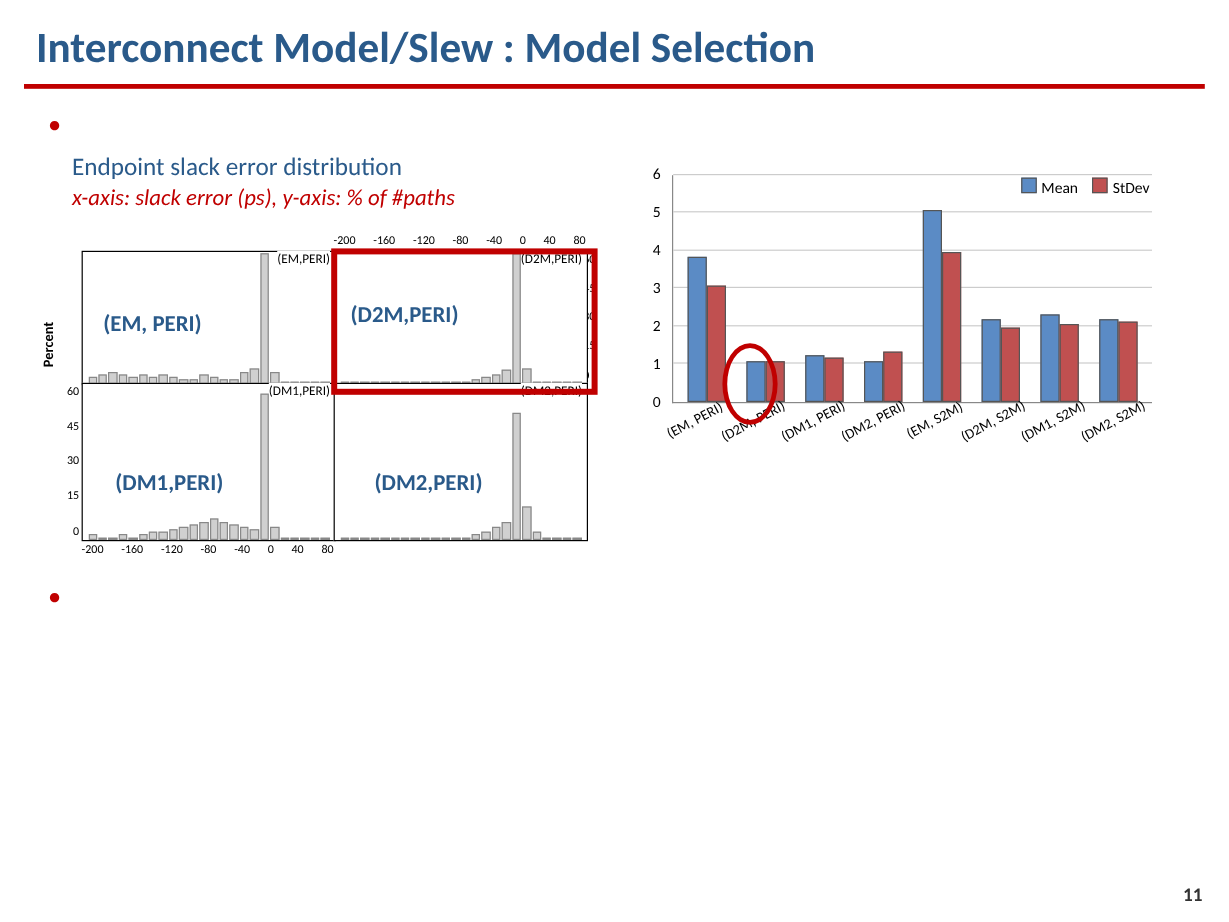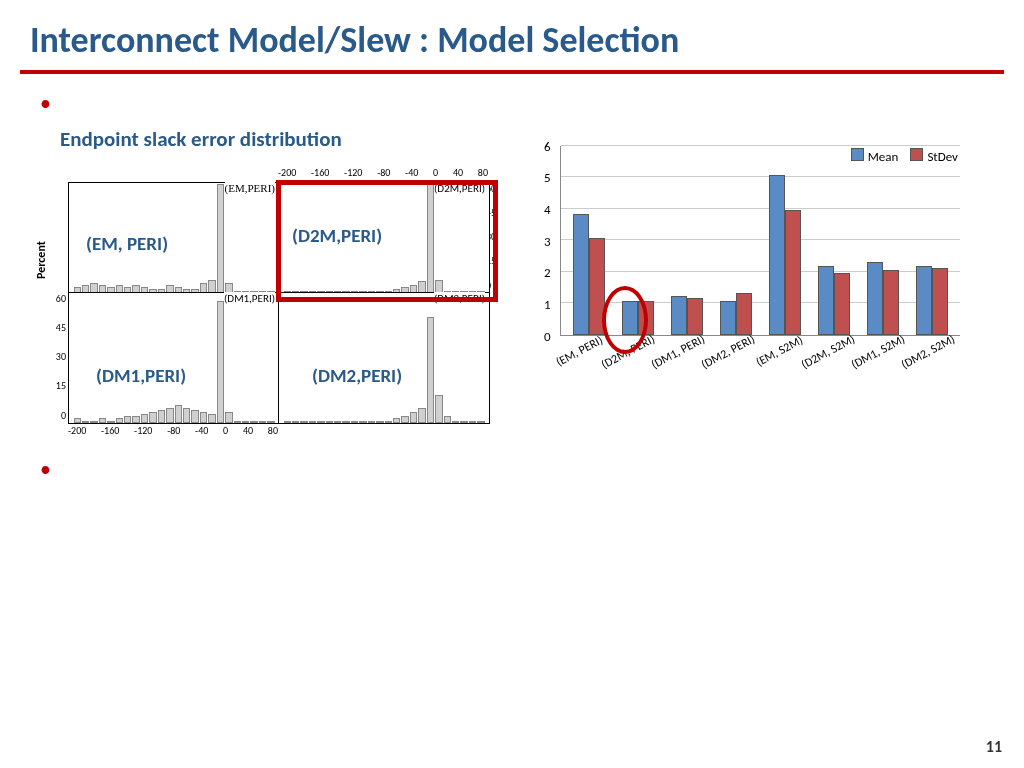--- a/index.html
+++ b/index.html
@@ -39,21 +39,21 @@
   }
   .content-row {
     display: flex;
     padding: 0 30px;
     gap: 10px;
   }
   .left-col { flex: 0 0 490px; }
   .right-col { flex: 1; }
   .sub-title {
     color: #2a5a8a;
-    font-weight: bold;
+    font-weight: normal;
     font-size: 21px;
     padding-left: 30px;
     margin-bottom: 2px;
   }
   .axis-note {
     color: #c00000;
     font-style: italic;
     font-size: 19px;
     padding-left: 30px;
     margin-bottom: 4px;
@@ -225,20 +225,21 @@
 <div class="title-rule"></div>
 
 <div class="bullet">
   <span class="dot">•</span>
 </div>
 
 <div class="content-row">
 
   <div class="left-col">
     <div class="sub-title">Endpoint slack error distribution</div>
+    <div class="axis-note">x-axis: slack error (ps), y-axis: % of #paths</div>
 
     <div class="hist-grid">
       <div class="percent-label">Percent</div>
 
       <div class="axis-ticks top">
         <span>-200</span>
           <span>-160</span>
         <span>-120</span>
           <span>-80</span>
         <span>-40</span>
@@ -268,21 +269,21 @@
 
       <div class="axis-ticks left-y">
         <span>0</span>
           <span>15</span>
         <span>30</span>
           <span>45</span>
         <span>60</span>
       </div>
 
       <div class="hist-panel top-left">
-        <div class="panel-tiny-label" style="right:4px;top:-1px;font-family:Liberation Serif, serif;">(EM,PERI)</div>
+        <div class="panel-tiny-label" style="right:4px;top:-1px;">(EM,PERI)</div>
         <div class="hist-bars">
             <div style="height: 3.33333%;"></div>
             <div style="height: 5%;"></div>
             <div style="height: 6.66667%;"></div>
             <div style="height: 5%;"></div>
             <div style="height: 3.33333%;"></div>
             <div style="height: 5%;"></div>
             <div style="height: 3.33333%;"></div>
             <div style="height: 5%;"></div>
             <div style="height: 3.33333%;"></div>

